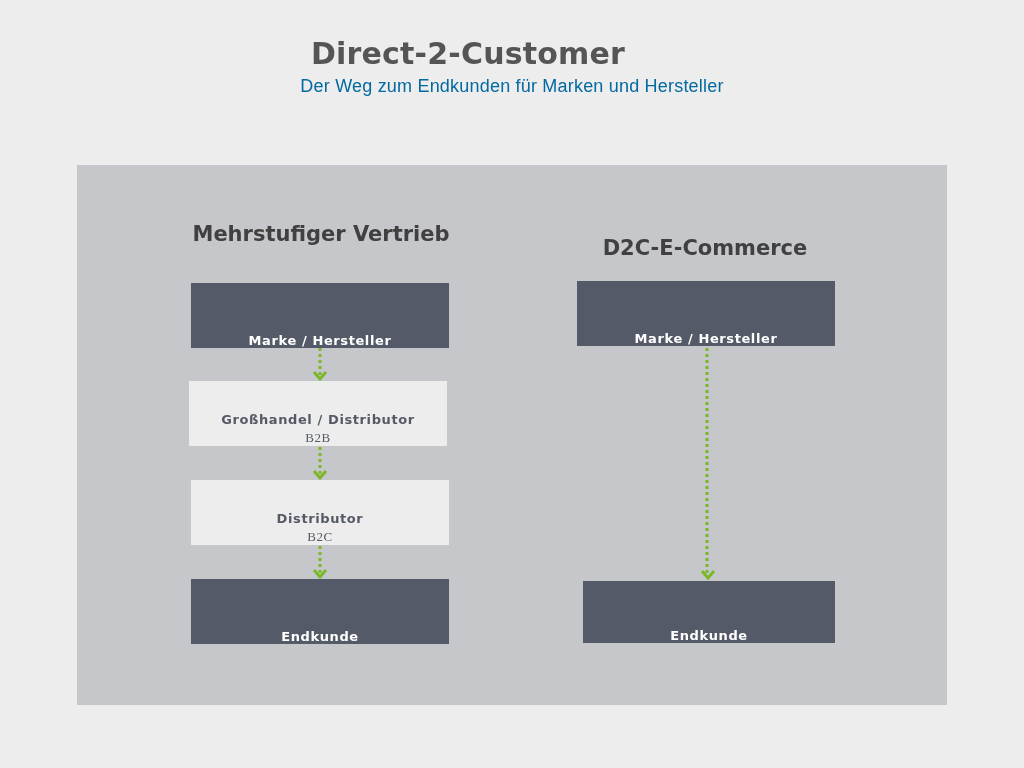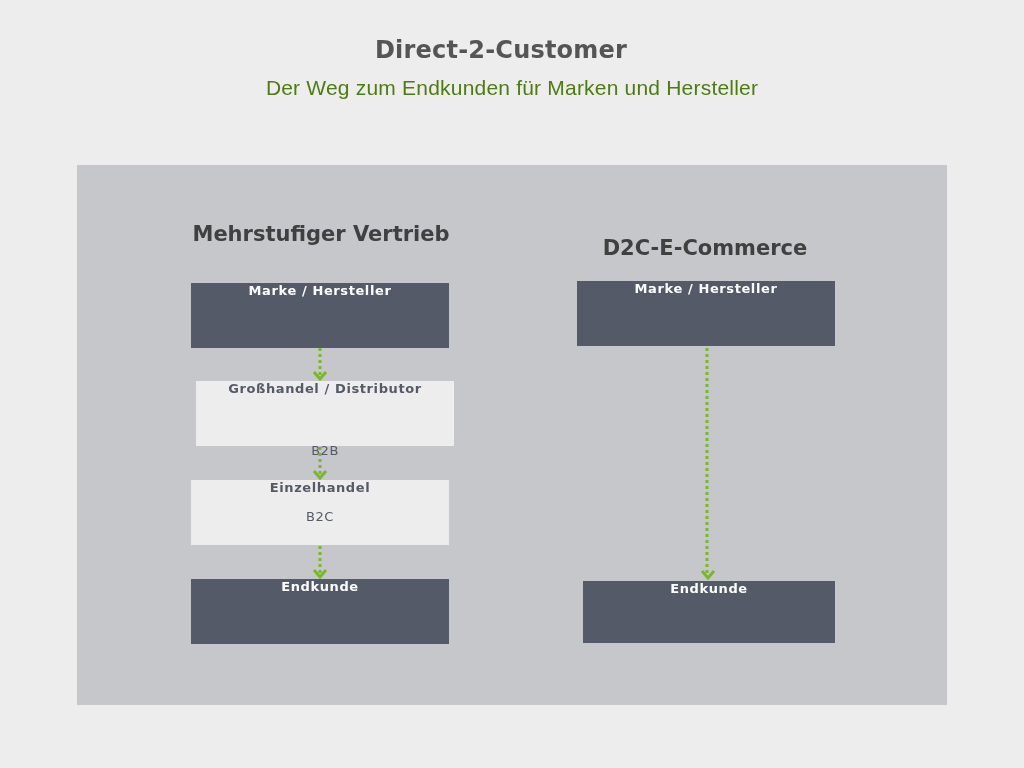--- a/index.html
+++ b/index.html
@@ -6,54 +6,53 @@
     body {
       width: 1024px; height: 768px;
       background: #ededed;
       position: relative;
       overflow: hidden;
       font-family: "DejaVu Sans", sans-serif;
     }
     .title {
       position: absolute; left: 0; top: 36px; width: 936px;
       text-align: center;
-      font-size: 24px; font-weight: bold; color: #555555;
+      font-size: 30px; font-weight: bold; color: #555555;
       letter-spacing: 0.2px;
-      margin-left: 33px;
     }
     .subtitle {
       position: absolute; left: 0; top: 76px; width: 1024px;
       text-align: center;
-      font-size: 21px; color: #4d7c0f;
+      font-size: 18px; color: #0369a1;
       font-family: "Liberation Sans", sans-serif;
       letter-spacing: 0.2px;
     }
     .panel {
       position: absolute; left: 77px; top: 165px;
       width: 870px; height: 540px;
       background: #c6c7ca;
     }
     .col-title {
       position: absolute;
       font-size: 21px; font-weight: bold; color: #404040;
       text-align: center;
       width: 300px;
     }
     .box {
       position: absolute;
       width: 258px; height: 65px;
       display: flex; flex-direction: column;
-      align-items: center; justify-content: flex-start;
+      align-items: center; justify-content: flex-end;
       font-size: 13px; font-weight: bold;
       letter-spacing: 0.6px;
       box-sizing: border-box;
     }
     .box.dark { background: #545a67; color: #ffffff; }
     .box.light { background: #ededed; color: #555a66; }
-    .box .sub { font-weight: normal; margin-top: 14px; letter-spacing: 0.5px; }
+    .box .sub { font-weight: normal; margin-top: 3px; letter-spacing: 0.5px; font-family: Liberation Serif, serif; }
     .arrow { position: absolute; }
   </style>
 </head>
 <body>
 
 <div class="title">Direct-2-Customer</div>
 <div class="subtitle">Der Weg zum Endkunden für Marken und Hersteller</div>
 
 <div class="panel"></div>
 
@@ -61,32 +60,32 @@
 
 <div class="box dark" style="left:191px; top:283px;">
   <span>Marke / Hersteller</span>
 </div>
 
 <svg class="arrow" style="left:312px; top:347px;" width="16" height="35">
   <line x1="8" y1="1" x2="8" y2="30" stroke="#7ab829" stroke-width="3" stroke-dasharray="3,3"></line>
   <polyline points="2,25 8,32 14,25" fill="none" stroke="#7ab829" stroke-width="3"></polyline>
 </svg>
 
-<div class="box light" style="left:196px; top:381px;gap:33px;">
+<div class="box light" style="left:189px; top:381px;">
   <span>Großhandel / Distributor</span>
   <span class="sub">B2B</span>
 </div>
 
 <svg class="arrow" style="left:312px; top:446px;" width="16" height="35">
   <line x1="8" y1="1" x2="8" y2="30" stroke="#7ab829" stroke-width="3" stroke-dasharray="3,3"></line>
   <polyline points="2,25 8,32 14,25" fill="none" stroke="#7ab829" stroke-width="3"></polyline>
 </svg>
 
 <div class="box light" style="left:191px; top:480px;">
-  <span>Einzelhandel</span>
+  <span>Distributor</span>
   <span class="sub">B2C</span>
 </div>
 
 <svg class="arrow" style="left:312px; top:545px;" width="16" height="35">
   <line x1="8" y1="1" x2="8" y2="30" stroke="#7ab829" stroke-width="3" stroke-dasharray="3,3"></line>
   <polyline points="2,25 8,32 14,25" fill="none" stroke="#7ab829" stroke-width="3"></polyline>
 </svg>
 
 <div class="box dark" style="left:191px; top:579px;">
   <span>Endkunde</span>

